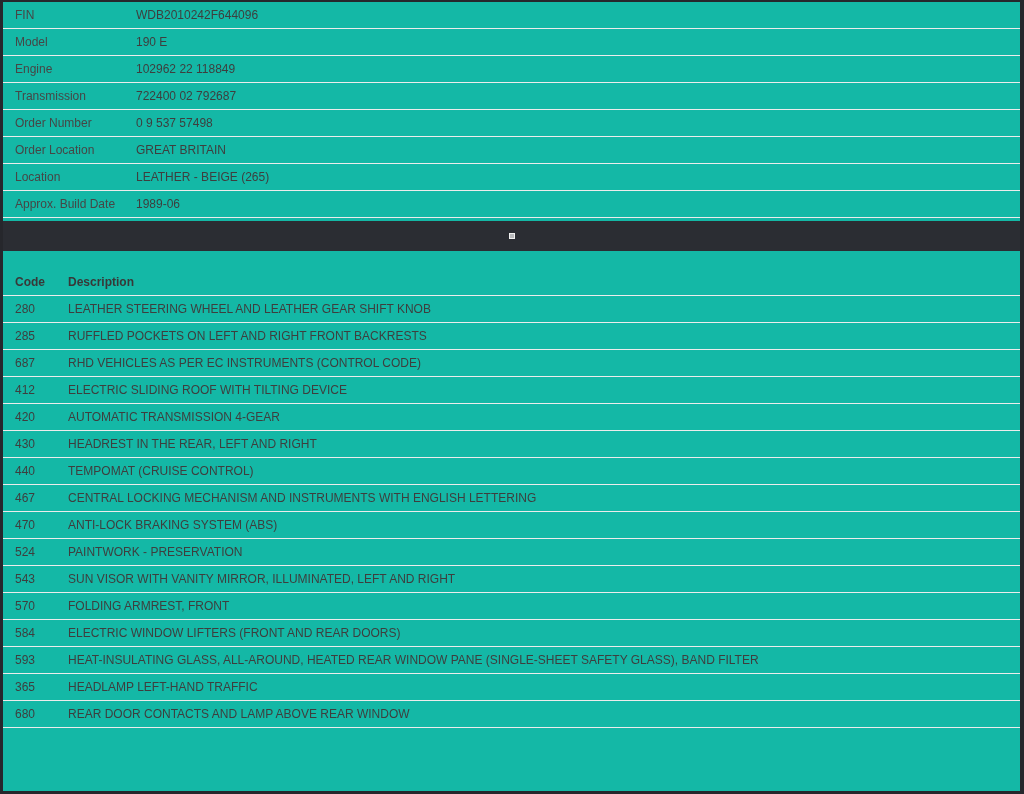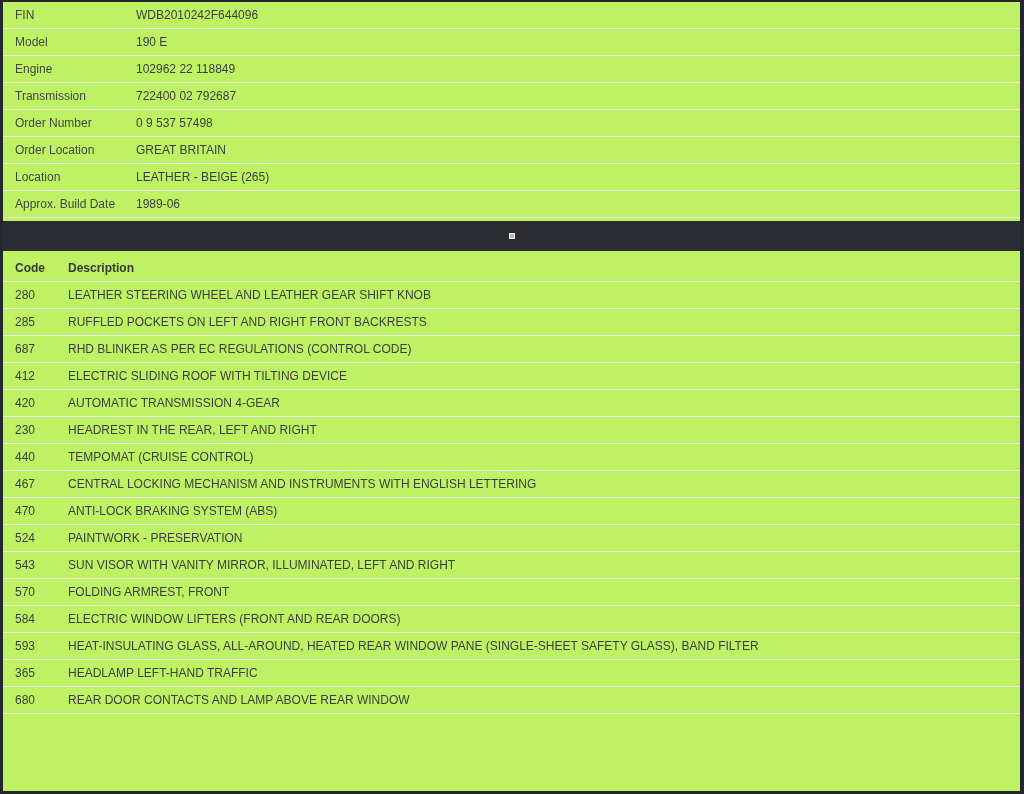--- a/index.html
+++ b/index.html
@@ -5,21 +5,21 @@
   html, body {
     margin: 0;
     padding: 0;
     background: #ffffff;
   }
   .page {
     position: relative;
     box-sizing: border-box;
     width: 1024px;
     height: 794px;
-    background: #bef264;
+    background: #14b8a6;
     border-top: 2px solid #26272c;
     border-left: 3px solid #26272c;
     border-right: 4px solid #26272c;
     border-bottom: 3px solid #26272c;
     overflow: hidden;
     font-family: "Liberation Sans", sans-serif;
   }
   table {
     width: 100%;
     border-collapse: collapse;
@@ -56,21 +56,21 @@
     justify-content: center;
   }
   .placeholder-square {
     width: 4px;
     height: 4px;
     background: #b9babc;
     border: 1px solid #f0f0f0;
   }
   
   .codes-table {
-    margin-top: 4px;
+    margin-top: 18px;
   }
   .codes-table th {
     font-weight: bold;
     color: #383838;
   }
   .codes-table .col-code {
     width: 41px;
     padding-left: 12px;
   }
   .codes-table .col-desc {
@@ -146,35 +146,35 @@
   </tr>
 
   <tr>
     <td class="col-code">285</td>
     <td class="col-desc">RUFFLED POCKETS ON LEFT AND RIGHT FRONT BACKRESTS</td>
   </tr>
 
 
   <tr>
     <td class="col-code">687</td>
-    <td class="col-desc">RHD BLINKER AS PER EC REGULATIONS (CONTROL CODE)</td>
+    <td class="col-desc">RHD VEHICLES AS PER EC INSTRUMENTS (CONTROL CODE)</td>
   </tr>
 
   <tr>
     <td class="col-code">412</td>
     <td class="col-desc">ELECTRIC SLIDING ROOF WITH TILTING DEVICE</td>
   </tr>
 
   <tr>
     <td class="col-code">420</td>
     <td class="col-desc">AUTOMATIC TRANSMISSION 4-GEAR</td>
   </tr>
 
   <tr>
-    <td class="col-code">230</td>
+    <td class="col-code">430</td>
     <td class="col-desc">HEADREST IN THE REAR, LEFT AND RIGHT</td>
   </tr>
 
   <tr>
     <td class="col-code">440</td>
     <td class="col-desc">TEMPOMAT (CRUISE CONTROL)</td>
   </tr>
 
   <tr>
     <td class="col-code">467</td>

